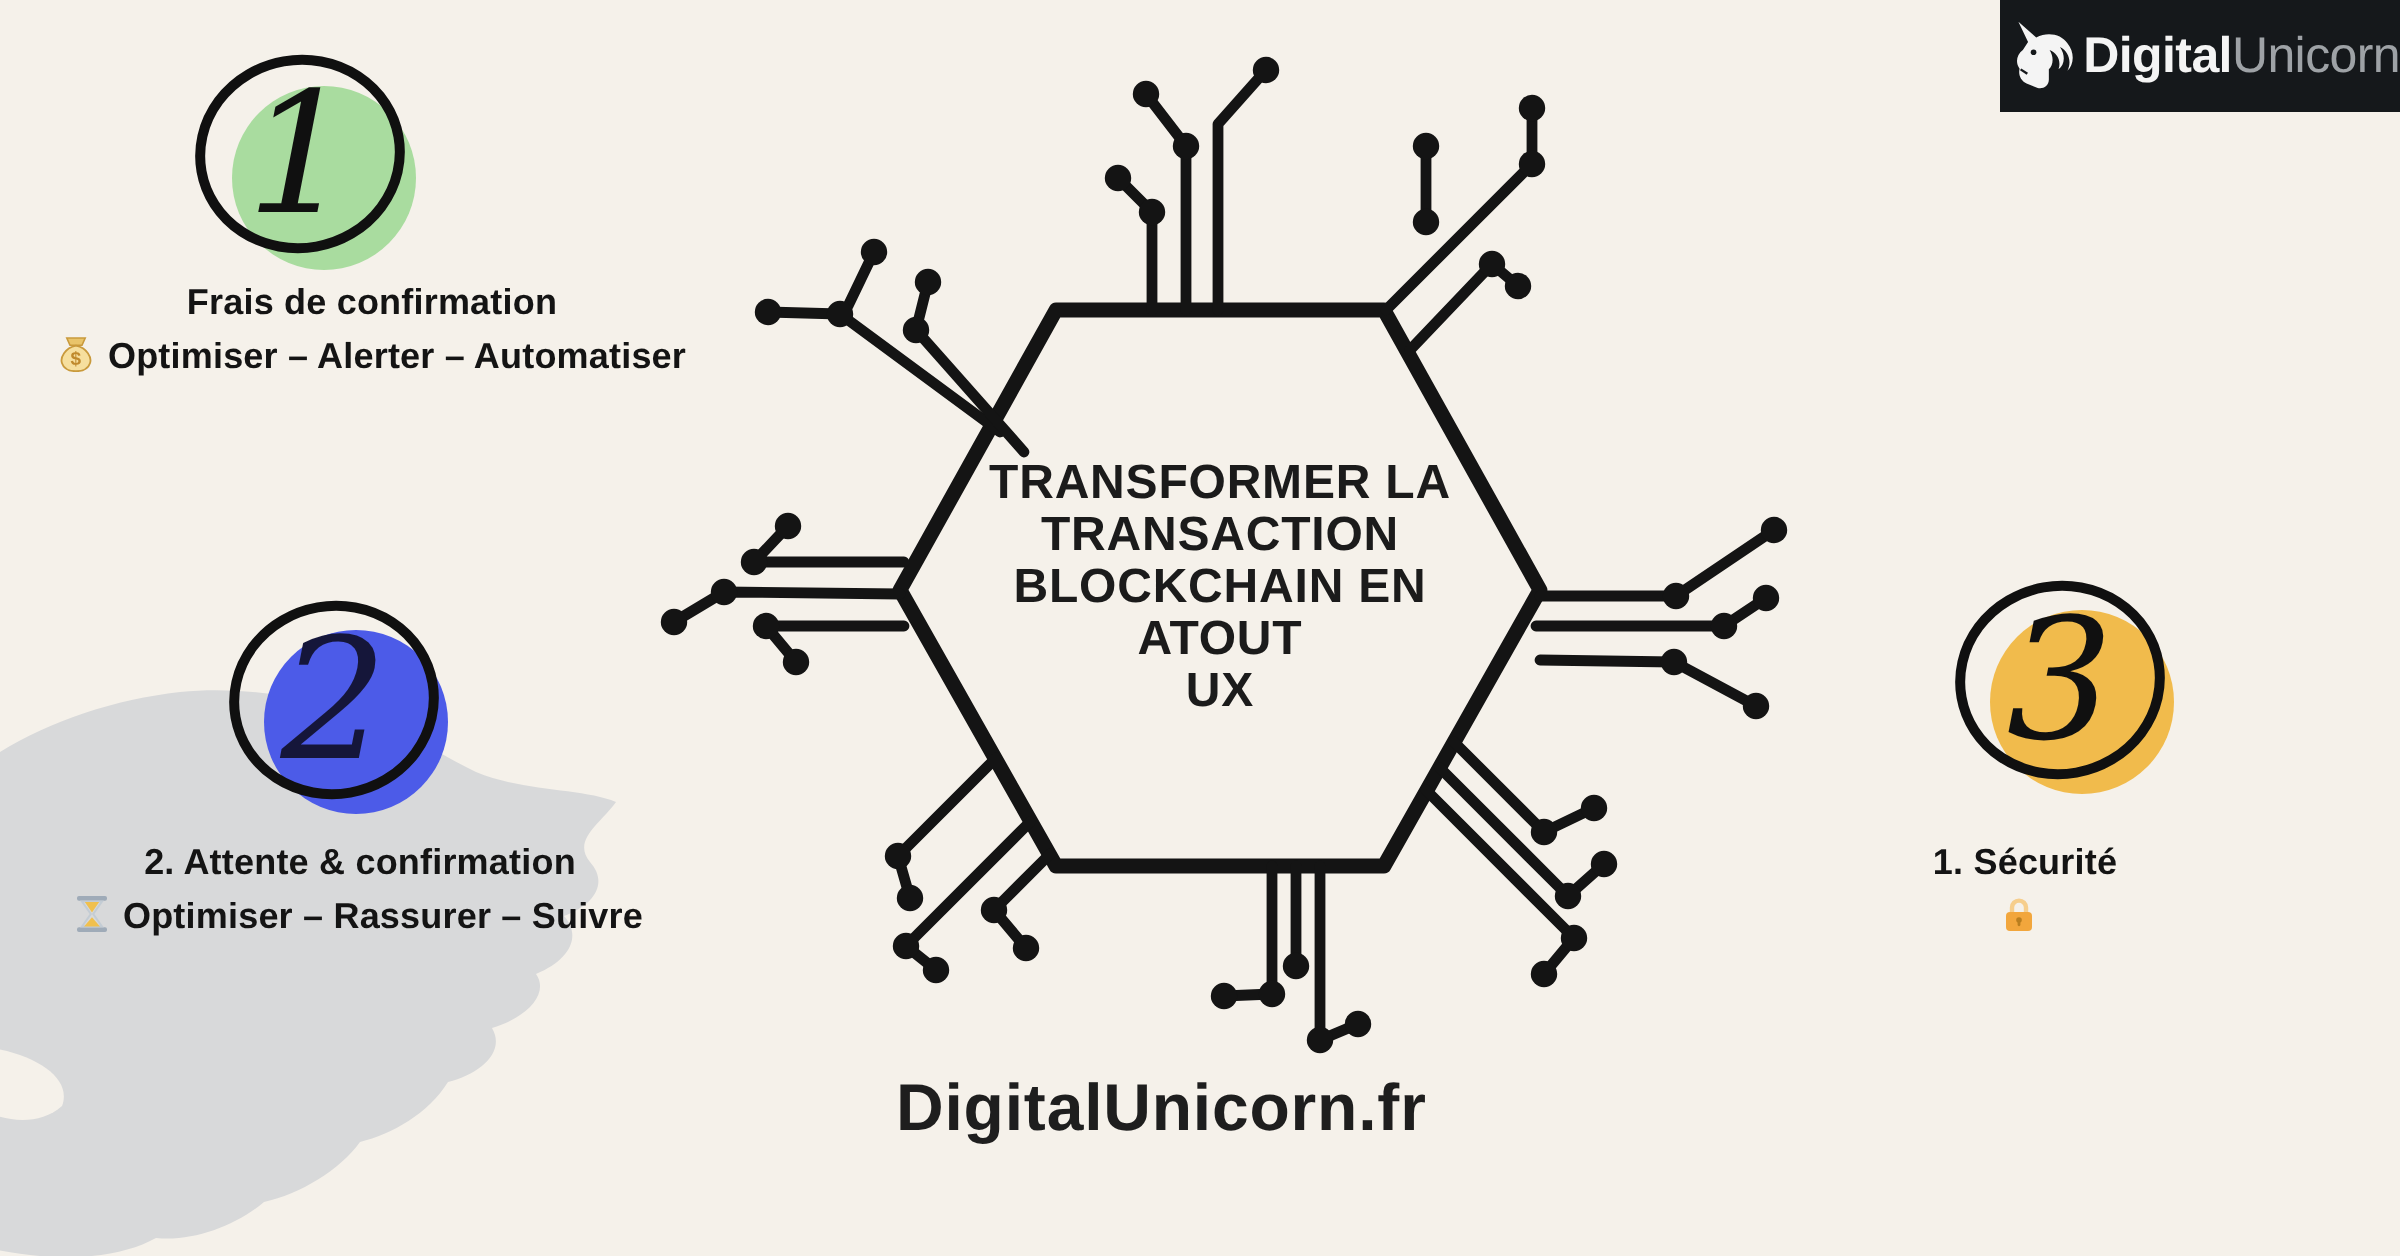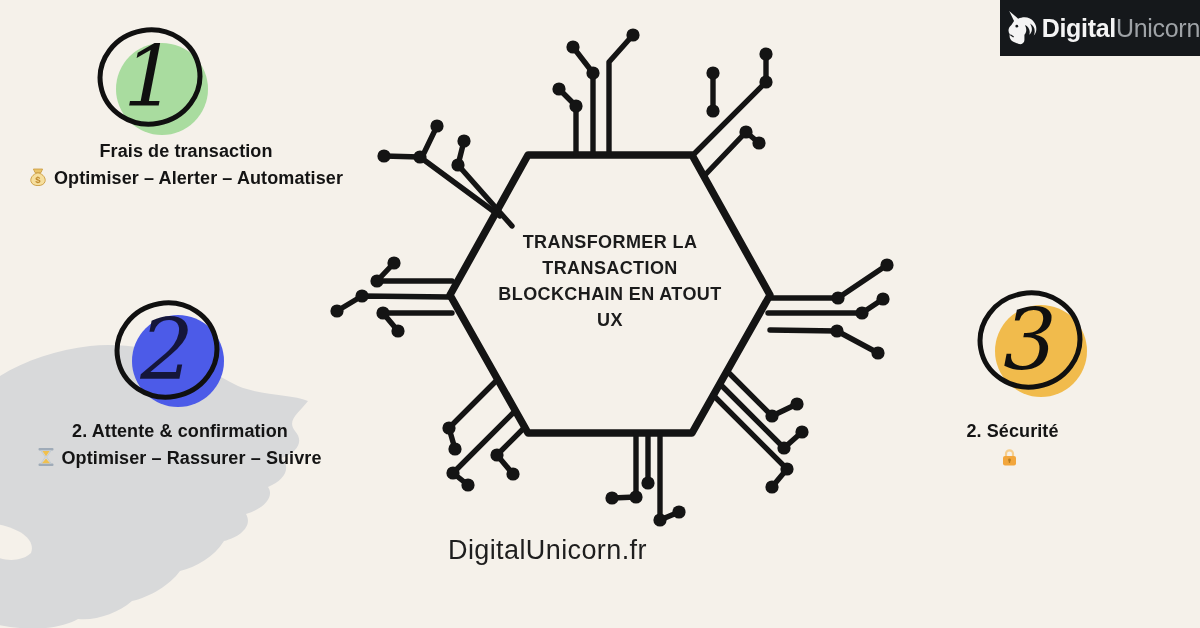--- a/index.html
+++ b/index.html
@@ -14,27 +14,27 @@
   .step-circle{position:absolute;width:125px;height:125px;}
   .step-num{font-family:"DejaVu Serif", serif;font-style:italic;font-weight:400;}
   
   .step-text{position:absolute;text-align:center;line-height:1.5;}
   .step-title{font-weight:bold;font-size:18px;letter-spacing:.1px;}
   .step-sub{font-weight:bold;font-size:18px;letter-spacing:.1px;white-space:nowrap;}
   .mini-icon{display:inline-block;vertical-align:-2px;margin-right:7px;}
   
   .hex-title{
     position:absolute;left:483px;top:229px;width:254px;
-    text-align:center;font-weight:bold;font-size:18px;line-height:26px;
+    text-align:center;font-weight:bold;font-size:24px;line-height:26px;
     letter-spacing:.4px;white-space:pre-line;color:#1b1b1b;
   }
   
   .footer-site{
-    position:absolute;left:448px;top:535px;font-size:27px;letter-spacing:.4px;
-    color:#1e1e1e;font-weight:400;
+    position:absolute;left:448px;top:535px;font-size:33px;letter-spacing:.4px;
+    color:#1e1e1e;font-weight:700;
   }
   
   .logo{
     position:absolute;left:1000px;top:0;width:200px;height:56px;
     background:#15181B;display:flex;align-items:center;gap:2px;
     padding-left:4px;box-sizing:border-box;
   }
   .logo-text{font-size:25px;letter-spacing:-0.3px;white-space:nowrap;}
   .logo-text .b{color:#F4F4F4;font-weight:bold;}
   .logo-text .l{color:#9EA2A6;font-weight:400;}
@@ -157,21 +157,21 @@
     <text class="step-num" x="55" y="84" text-anchor="middle" font-size="84" fill="#15163a">2</text>
   </svg>
 
   <svg class="step-circle" style="left:975px;top:285px;" viewBox="0 0 125 125">
     <circle cx="66" cy="66" r="46" fill="#F1BB4C"></circle>
     <ellipse cx="55" cy="55" rx="50" ry="47" fill="none" stroke="#101010" stroke-width="5" transform="rotate(-10 55 55)"></ellipse>
     <text class="step-num" x="55" y="84" text-anchor="middle" font-size="84" fill="#101010">3</text>
   </svg>
 
   <div class="step-text" style="left:16px;top:138px;width:340px;">
-    <div class="step-title">Frais de transaction</div>
+    <div class="step-title">Frais de confirmation</div>
     <div class="step-sub">
       <svg class="mini-icon" width="18" height="18" viewBox="0 0 18 18">
         <path d="M6 4.6 L4.4 1 H13.6 L12 4.6 Z" fill="#E9C46A" stroke="#C99A3C" stroke-width="0.8"></path>
         <path d="M9 4.8 C3.4 6 1 10.8 2 13.6 C3 16.6 6 17.6 9 17.6 C12 17.6 15 16.6 16 13.6 C17 10.8 14.6 6 9 4.8 Z" fill="#F6DF9E" stroke="#C99A3C" stroke-width="0.9"></path>
         <text x="9" y="14.5" text-anchor="middle" font-size="9.5" font-weight="bold" fill="#C08A2D">$</text>
       </svg><span>Optimiser – Alerter – Automatiser</span>
     </div>
   </div>
 
   <div class="step-text" style="left:10px;top:418px;width:340px;">
@@ -181,21 +181,21 @@
         <rect x="0.5" y="0" width="15" height="2.4" rx="1" fill="#9FABB8"></rect>
         <rect x="0.5" y="15.6" width="15" height="2.4" rx="1" fill="#9FABB8"></rect>
         <path d="M3 2.8 H13 L8.6 9 L13 15.2 H3 L7.4 9 Z" fill="none" stroke="#C3CCD4" stroke-width="1"></path>
         <path d="M4.4 3 H11.6 L8 8.2 Z" fill="#F0C04E"></path>
         <path d="M8 10.6 L12 15.2 H4 Z" fill="#F0C04E"></path>
       </svg><span>Optimiser – Rassurer – Suivre</span>
     </div>
   </div>
 
   <div class="step-text" style="left:845px;top:418px;width:335px;">
-    <div class="step-title">2. Sécurité</div>
+    <div class="step-title">1. Sécurité</div>
     <div class="step-sub">
       <svg class="mini-icon" width="17" height="18" viewBox="0 0 17 18">
         <path d="M5 8.5 V5.8 a3.5 3.5 0 0 1 7 0 V8.5" fill="none" stroke="#F6CE8C" stroke-width="2.2"></path>
         <rect x="2" y="8" width="13" height="9.5" rx="2" fill="#F2A63C"></rect>
         <circle cx="8.5" cy="12" r="1.4" fill="#B97E1F"></circle>
         <rect x="7.8" y="12.5" width="1.4" height="2.6" rx="0.7" fill="#B97E1F"></rect>
       </svg>
     </div>
   </div>
 

